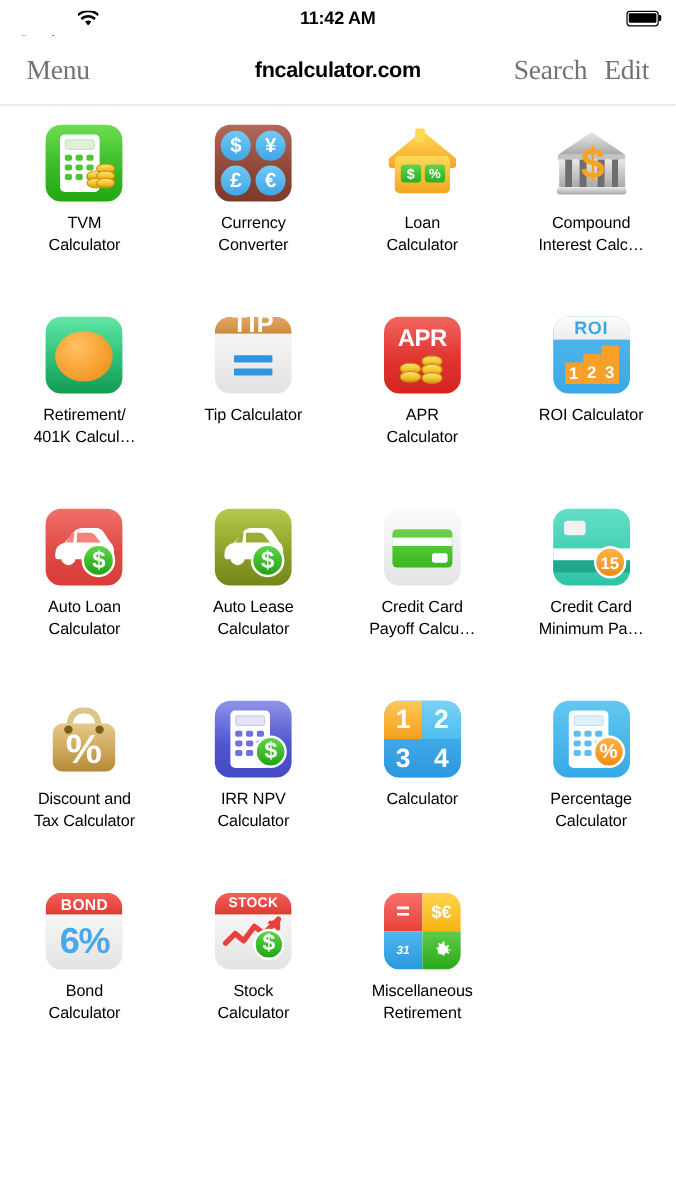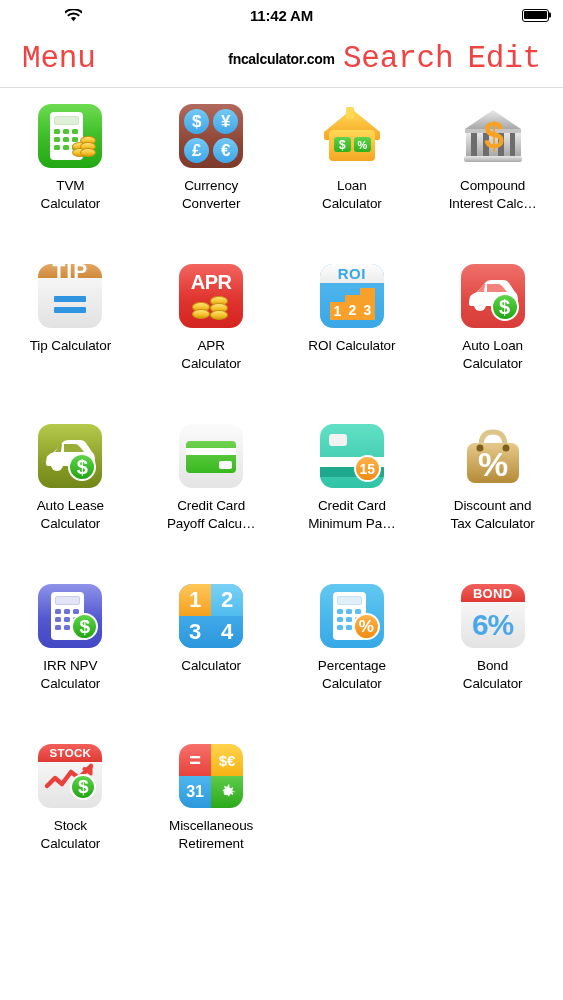--- a/index.html
+++ b/index.html
@@ -44,28 +44,28 @@
   
   .nav-bar {
     height: 58px;
     display: flex; align-items: center;
     padding: 0 22px;
     position: relative;
     background: #ffffff;
     border-bottom: 1px solid #dcdcdc;
   }
   .nav-btn {
-    font-size: 31px; color: #ef4444; letter-spacing: -0.2px;
+    font-size: 23px; color: #737373; letter-spacing: -0.2px;
     white-space: nowrap; cursor: pointer; background: none; border: none;
-    font-family: Liberation Mono, monospace;
+    font-family: Liberation Serif, serif;
   }
   .nav-title {
     position: absolute; left: 0; right: 0;
     text-align: center;
-    font-size: 14px; font-weight: bold; color: #000;
+    font-size: 18px; font-weight: bold; color: #000;
     letter-spacing: -0.3px; pointer-events: none;
   }
   .nav-right { margin-left: auto; display: flex; align-items: center; gap: 14px; z-index: 2; }
   .nav-left { z-index: 2; }
 
   
   .grid {
     padding-top: 16px;
     display: grid;
     grid-template-columns: repeat(4, 1fr);
@@ -297,20 +297,29 @@
         <rect x="54" y="29" width="6" height="23" fill="url(#lg-bank)"></rect>
         <rect x="3" y="52" width="58" height="6" rx="2.5" fill="url(#lg-bank)"></rect>
         <text x="33" y="44" text-anchor="middle" font-family="Liberation Sans, sans-serif" font-size="36" font-weight="bold" fill="#f7a220">$</text>
       </svg>
     </div>
       </div>
     <div class="cell-label">Compound
 Interest Calc…</div>
   </div>
 
+  <div class="cell">
+    <div class="icon-wrap">
+        <div class="ic ic-ret">
+      <div style="position:absolute;left:8px;top:12px;width:48px;height:42px;border-radius:50%;background:radial-gradient(ellipse at 38% 30%, #ffc063 0%, #f7a233 55%, #e58a1c 100%);"></div>
+    </div>
+      </div>
+    <div class="cell-label">Retirement/
+401K Calcul…</div>
+  </div>
 
   <div class="cell">
     <div class="icon-wrap">
         <div class="ic ic-tip">
       <div class="hdr-band" style="height:14px;background:linear-gradient(180deg,#e3a濃66 0%,#d08c3a 100%);background:linear-gradient(180deg,#e2a766,#cf8a38);font-size:21px;letter-spacing:1px;">TIP</div>
       <div style="position:absolute;left:16px;top:32px;width:32px;height:6px;border-radius:1px;background:#2f95e0;"></div>
       <div style="position:absolute;left:16px;top:43px;width:32px;height:6px;border-radius:1px;background:#2f95e0;"></div>
     </div>
       </div>
     <div class="cell-label">Tip Calculator</div>
@@ -514,21 +523,21 @@
       </div>
     <div class="cell-label">Stock
 Calculator</div>
   </div>
 
   <div class="cell">
     <div class="icon-wrap">
         <div class="ic ic-misc">
       <div class="quad" style="left:0;top:0;background:linear-gradient(180deg,#f8706b,#e8423c);font-size:20px;">=</div>
       <div class="quad" style="left:50%;top:0;background:linear-gradient(180deg,#ffd44d,#f6b313);font-size:15px;">$€</div>
-      <div class="quad" style="left:0;top:50%;background:linear-gradient(180deg,#4fb6ee,#2b98dd);font-size:16px;">31</div>
+      <div class="quad" style="left:0;top:50%;background:linear-gradient(180deg,#4fb6ee,#2b98dd);font-size:10px;font-style:italic;">31</div>
       <div class="quad" style="left:50%;top:50%;background:linear-gradient(180deg,#5fcb4a,#2aa81a);">
         <svg viewBox="0 0 24 24" style="width:20px;height:20px">
           <path fill="#fff" d="M12 8a4 4 0 100 8 4 4 0 000-8zm0 6a2 2 0 110-4 2 2 0 010 4z"></path>
           <path fill="#fff" d="M21 12.8v-1.6l-2.1-.4a7 7 0 00-.6-1.5l1.2-1.8-1.1-1.1-1.8 1.2a7 7 0 00-1.5-.6L14.8 3h-1.6l-.4 2.1a7 7 0 00-1.5.6L9.5 4.5 8.4 5.6l1.2 1.8a7 7 0 00-.6 1.5L7 9.2v1.6l2.1.4a7 7 0 00.6 1.5l-1.2 1.8 1.1 1.1 1.8-1.2a7 7 0 001.5.6l.4 2.1h1.6l.4-2.1a7 7 0 001.5-.6l1.8 1.2 1.1-1.1-1.2-1.8a7 7 0 00.6-1.5z" opacity="0.95"></path>
         </svg>
       </div>
     </div>
       </div>
     <div class="cell-label">Miscellaneous
 Retirement</div>

